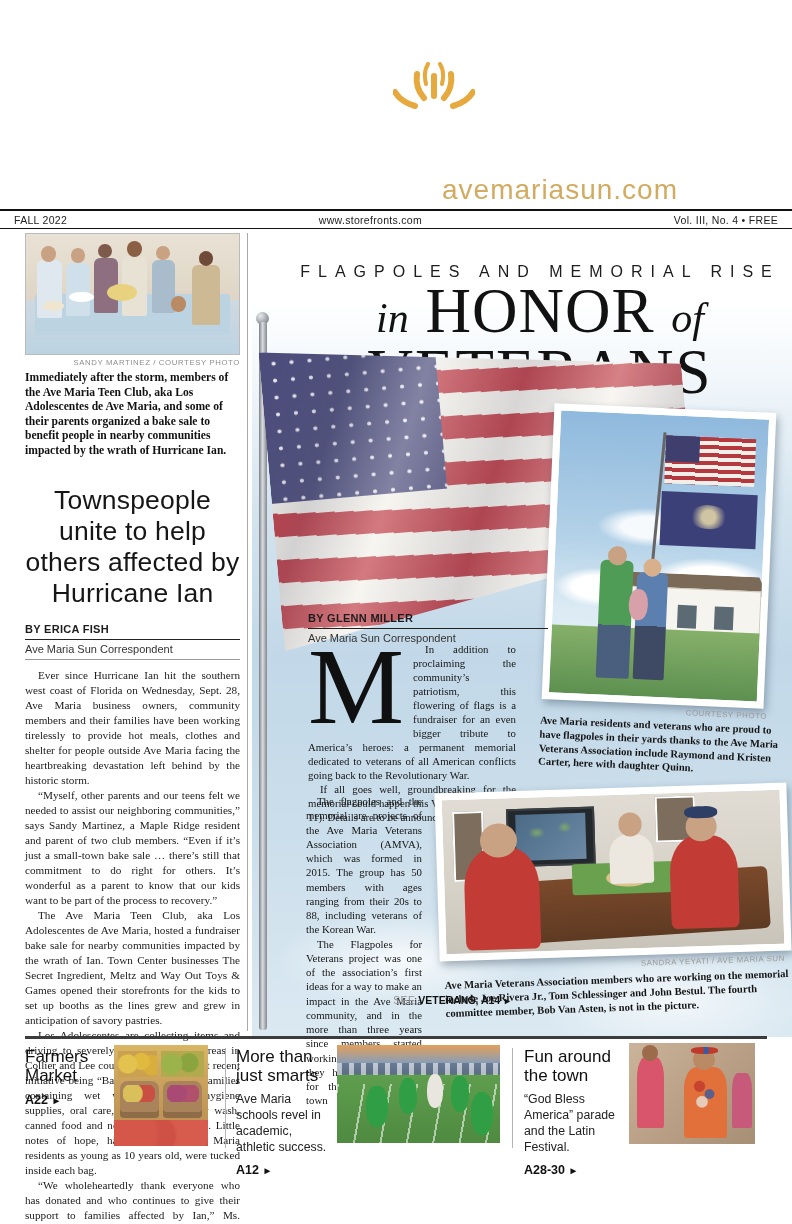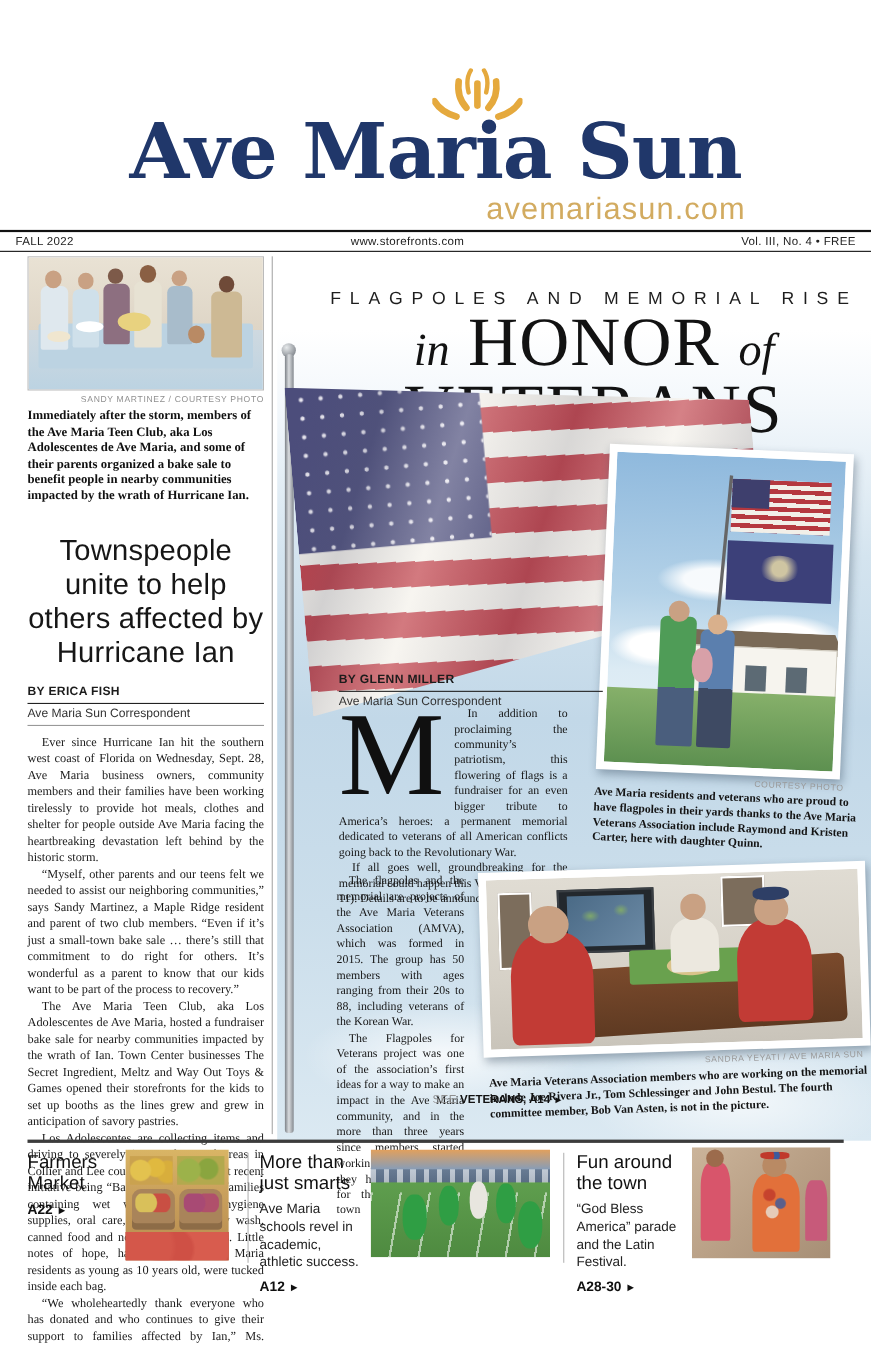--- a/index.html
+++ b/index.html
@@ -176,21 +176,20 @@
     <g stroke="#e5a93d" stroke-width="6" stroke-linecap="round" fill="none">
       <path d="M41 34 L41 14"></path>
       <path d="M31 36 Q22 26 24 12"></path>
       <path d="M51 36 Q60 26 58 12"></path>
       <path d="M22 44 Q8 40 2 30"></path>
       <path d="M60 44 Q74 40 80 30"></path>
       <path d="M33 22 Q30 10 35 2" stroke-width="4"></path>
       <path d="M49 22 Q52 10 47 2" stroke-width="4"></path>
     </g>
   </svg>
-  <div class="masthead-title">Ave Maria Sun</div>
   <div class="masthead-site">avemariasun.com</div>
 
   <div class="dateline">
     <span>FALL 2022</span>
     <span>www.storefronts.com</span>
     <span>Vol. III, No. 4 • FREE</span>
   </div>
 
   <div class="sky"></div>
 

